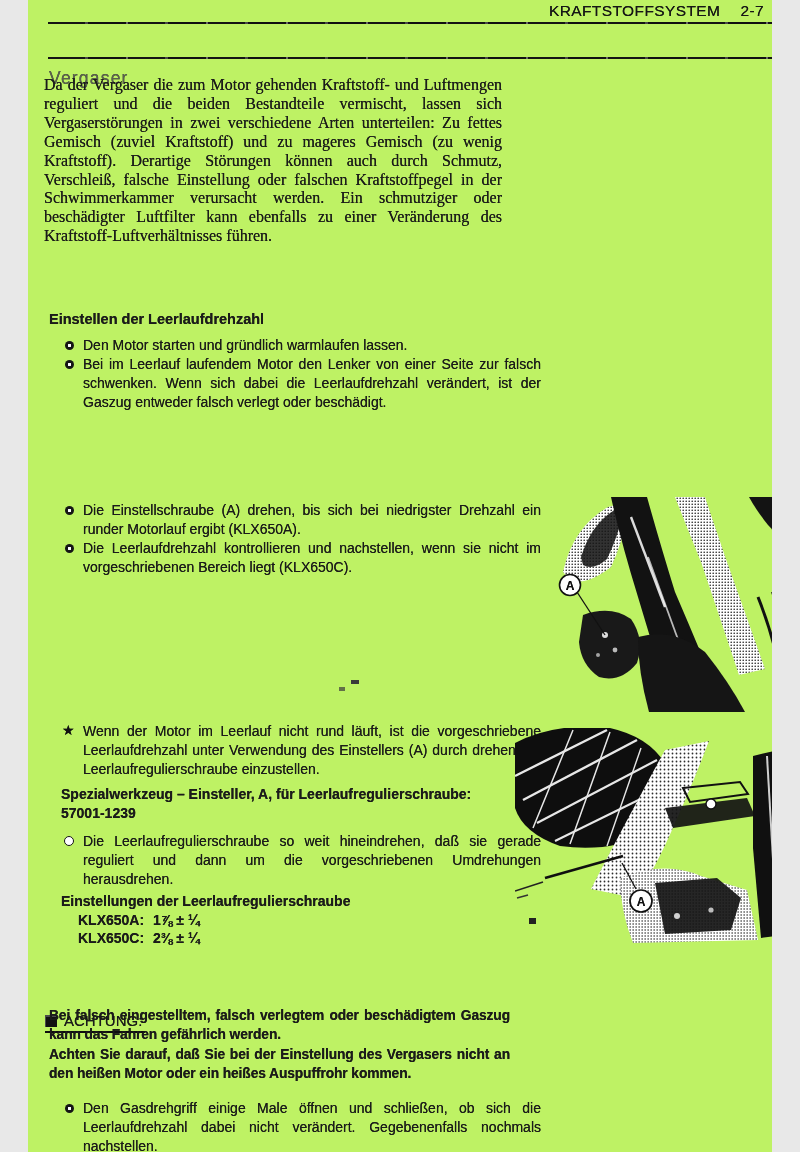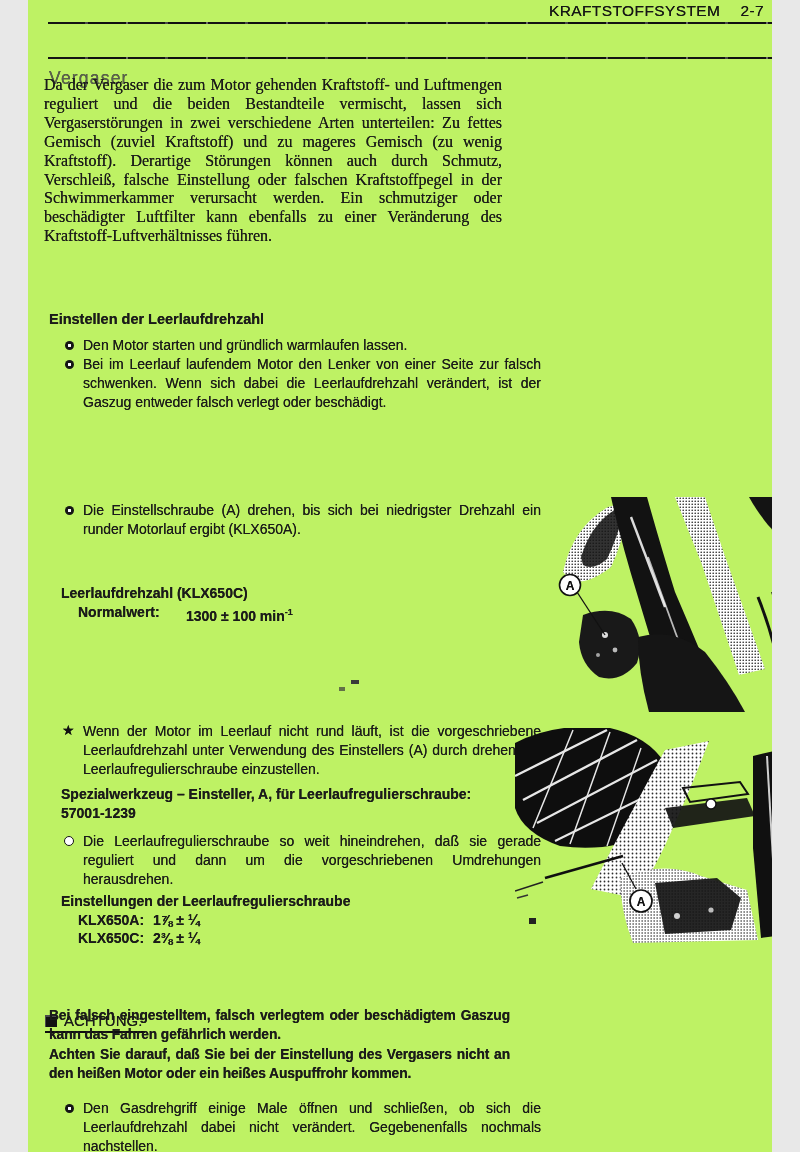--- a/index.html
+++ b/index.html
@@ -90,29 +90,28 @@
     </div>
   </div>
 
   <div class="list" style="top:501px;">
     <div class="li">
       <span class="marker">
           <span class="dot"></span>
         </span>
       <span class="txt">Die Einstellschraube (A) drehen, bis sich bei niedrigster Drehzahl ein runder Motorlauf ergibt (KLX650A).</span>
     </div>
-  </div>
-
-  <div class="spec" style="top:584px;">
-    <div>Leerlaufdrehzahl (KLX650C)</div>
-    <div class="row">
-      <span class="lbl-wide">Normalwert:</span>
-      <span><span>1300 ± 100 min</span><sup>-1</sup></span>
-    </div>
-  </div>
+    <div class="li">
+      <span class="marker">
+          <span class="dot"></span>
+        </span>
+      <span class="txt">Die Leerlaufdrehzahl kontrollieren und nachstellen, wenn sie nicht im vorgeschriebenen Bereich liegt (KLX650C).</span>
+    </div>
+  </div>
+
 
   <div class="list" style="top:722px;">
     <div class="li">
       <span class="marker">
           <span class="starglyph">★</span>
         </span>
       <span class="txt">Wenn der Motor im Leerlauf nicht rund läuft, ist die vorgeschriebene Leerlaufdrehzahl unter Verwendung des Einstellers (A) durch drehen der Leerlaufregulierschraube einzustellen.</span>
     </div>
   </div>
 

